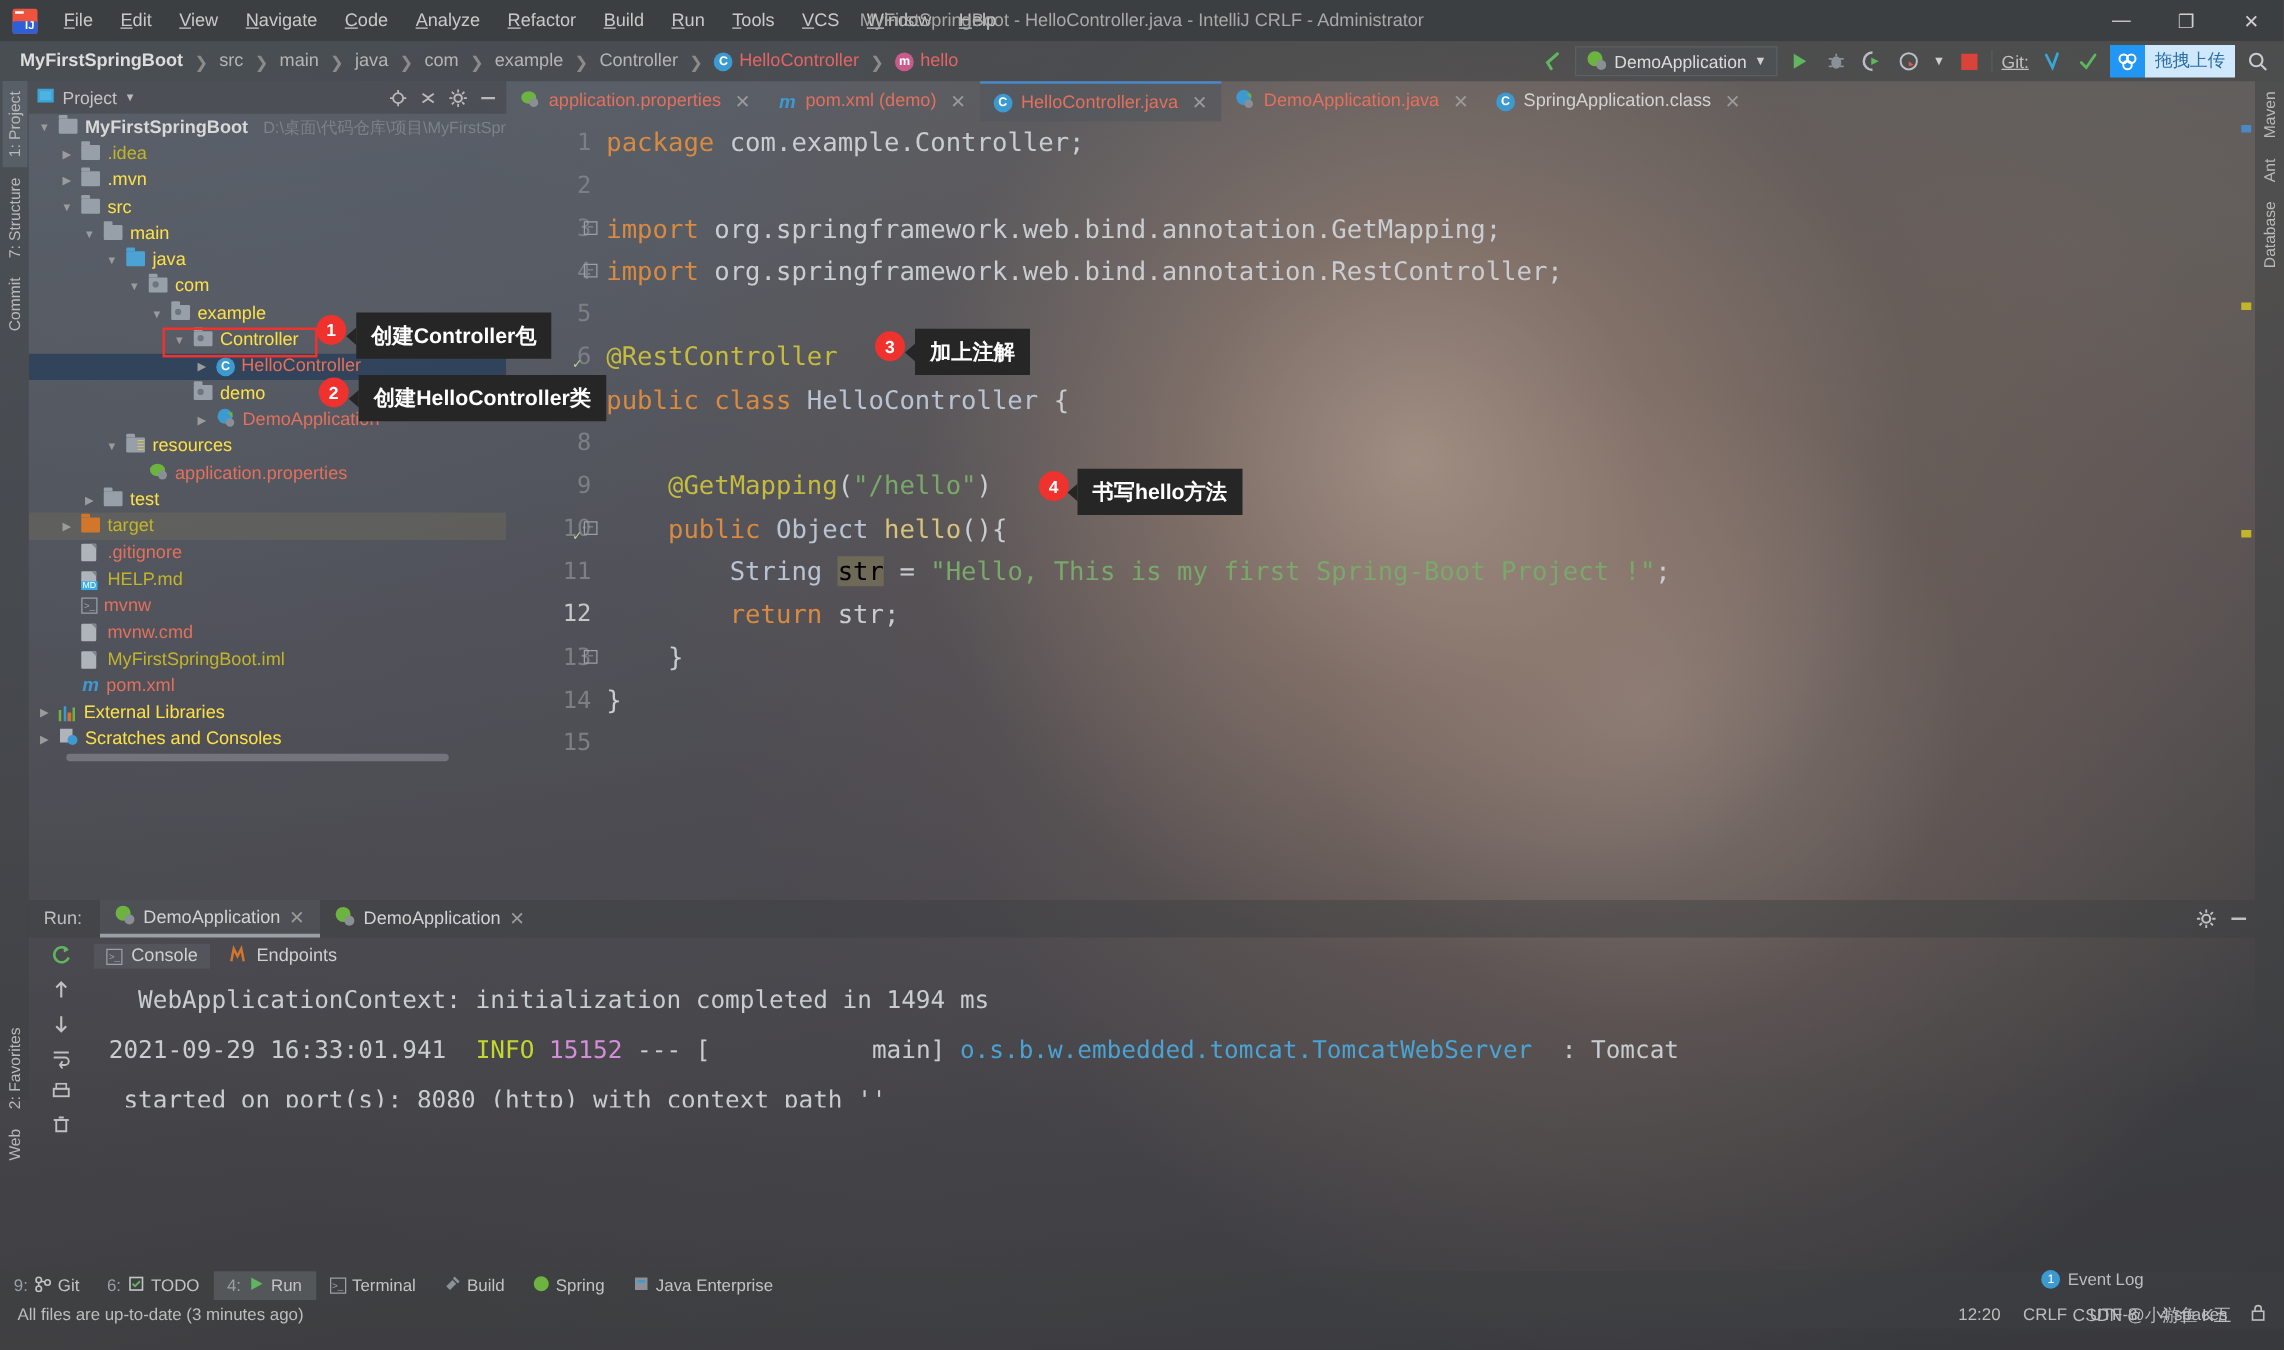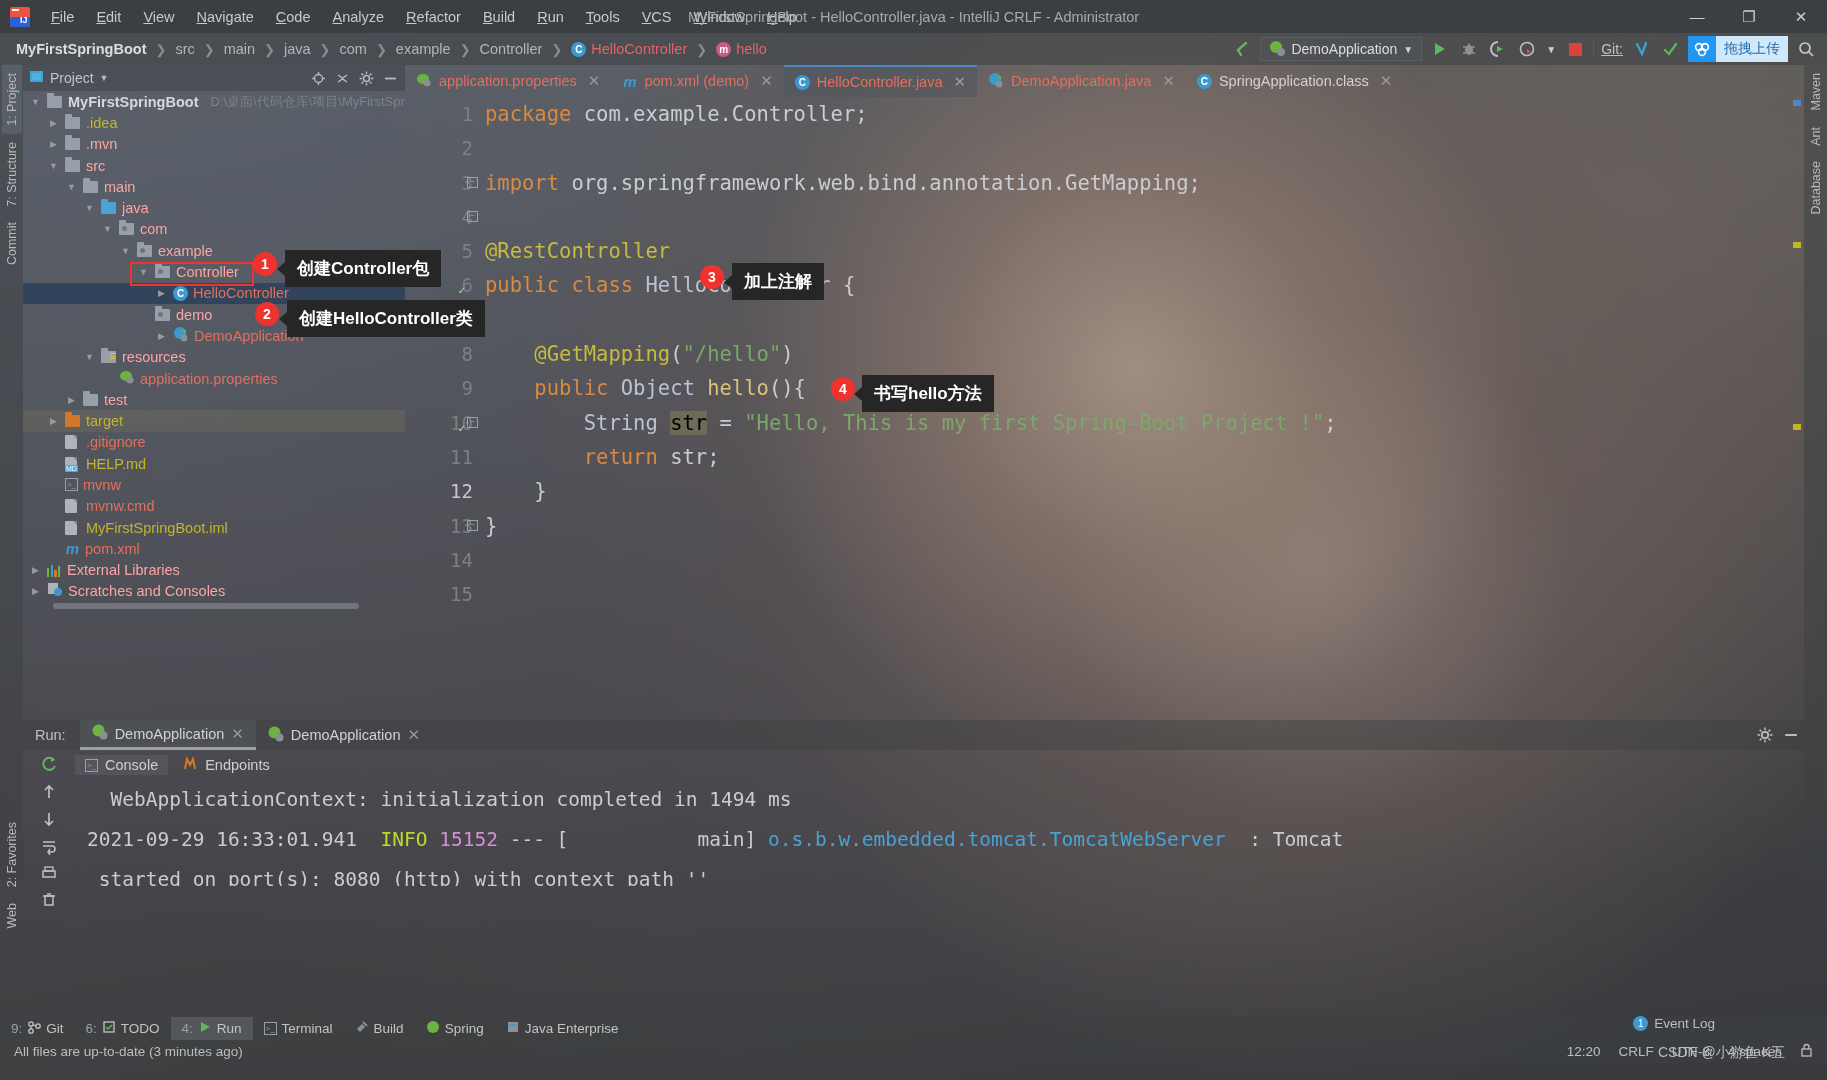--- a/index.html
+++ b/index.html
@@ -88,21 +88,21 @@
     background: rgba(60,63,65,0.45);
   }
   .proj-header .spacer{margin-left:auto;}
   .proj-header .hico{width:18px;height:18px;display:flex;align-items:center;justify-content:center;color:#b9b9b9;}
   .tree{ position:absolute; left:0; top:26px; width:382px; height:523px; overflow:hidden; font-size:14.5px;}
   .trow{ height:21.3px; display:flex; align-items:center; gap:5px; white-space:nowrap; padding-left:4px;}
   .trow.sel{ background: rgba(38,62,88,0.78); }
   .trow.target-hl{ background: rgba(140,130,90,0.22); }
   .arrow{ width:13px; text-align:center; color:#9b9b9b; font-size:9px; flex:none;}
   .ficon{width:16px;height:14px;flex:none;position:relative;}
-  .lbl{color:#fca5a5;}
+  .lbl{color:#fde047;}
   .lbl.yellow{color:#c3b529;}
   .lbl.red{color:#e2705c;}
   .lbl.bold{font-weight:bold;color:#d8d8d8;}
   .path{color:#7d8288; font-size:13px; margin-left:7px;}
 
   
   .fold{width:15px;height:12px;background:#97a0a8;border-radius:1px;position:relative;}
   .fold:before{content:"";position:absolute;left:0;top:-3px;width:7px;height:3px;background:#97a0a8;border-radius:1px 1px 0 0;}
   .fold.blue{background:#4aa3d4;} .fold.blue:before{background:#4aa3d4;}
   .fold.orange{background:#d2762c;} .fold.orange:before{background:#d2762c;}
@@ -676,20 +676,21 @@
         <div class="lnum" style="position: relative;">11</div>
         <div class="lnum cur" style="position: relative;">12</div>
         <div class="lnum" style="position: relative;">13<span class="foldmark" style="top: 11px;">−</span></div>
         <div class="lnum" style="position: relative;">14</div>
         <div class="lnum" style="position: relative;">15</div>
       </div>
     <div class="code" id="codearea">
         <div class="cline"><span class="k">package </span><span class="pl">com.example.Controller;</span></div>
         <div class="cline">&nbsp;</div>
         <div class="cline"><span class="k">import </span><span class="pl">org.springframework.web.bind.annotation.GetMapping;</span></div>
+        <div class="cline"><span class="k">import </span><span class="pl">org.springframework.web.bind.annotation.RestController;</span></div>
         <div class="cline">&nbsp;</div>
         <div class="cline"><span class="ann">@RestController</span></div>
         <div class="cline"><span class="k">public class </span><span class="cls">HelloController </span><span class="pl">{</span></div>
         <div class="cline">&nbsp;</div>
         <div class="cline"><span class="ann">    @GetMapping</span><span class="pl">(</span><span class="str">"/hello"</span><span class="pl">)</span></div>
         <div class="cline"><span class="k">    public </span><span class="cls">Object </span><span class="mth">hello</span><span class="pl">(){</span></div>
         <div class="cline"><span class="cls">        String </span><span class="hl">str</span><span class="pl"> = </span><span class="str">"Hello, This is my first Spring-Boot Project !"</span><span class="pl">;</span></div>
         <div class="cline"><span class="k">        return </span><span class="pl">str;</span></div>
         <div class="cline"><span class="pl">    }</span></div>
         <div class="cline"><span class="pl">}</span></div>

